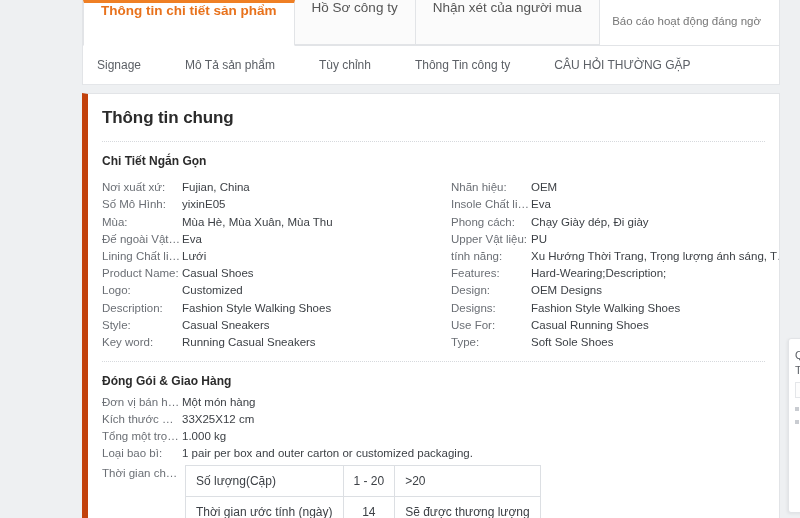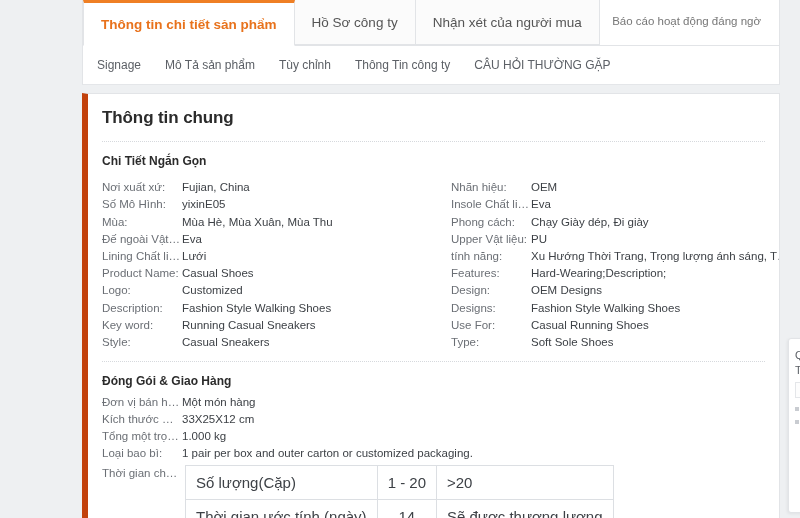--- a/index.html
+++ b/index.html
@@ -44,21 +44,20 @@
     display: flex;
     align-items: flex-start;
     height: 46px;
   }
   .tab {
     position: relative;
     height: 45px;
     box-sizing: border-box;
     padding: 0 17px;
     display: flex;
-    align-items: center;
     justify-content: center;
     font-size: 13.5px;
     color: #555;
     background: #fbfbfb;
     border-right: 1px solid #e2e4e7;
     border-bottom: 1px solid #e2e4e7;
     white-space: nowrap;
     cursor: pointer;
   }
   .tab:first-child {
@@ -91,20 +90,21 @@
     width: 698px;
     height: 39px;
     background: #ffffff;
     border-left: 1px solid #e2e4e7;
     border-right: 1px solid #e2e4e7;
     border-bottom: 1px solid #e4e6e9;
     box-sizing: border-box;
     display: flex;
     align-items: center;
     padding-left: 14px;
+    gap: 20px;
   }
   .subnav-item {
     font-size: 12px;
     color: #5c6066;
     margin-right: 24px;
     white-space: nowrap;
     cursor: pointer;
   }
 
   
@@ -213,21 +213,21 @@
     overflow: hidden;
     text-overflow: ellipsis;
     padding-top: 2px;
   }
   table.leadtime {
     border-collapse: collapse;
     margin-left: 3px;
   }
   table.leadtime td {
     border: 1px solid #dcdfe3;
-    font-size: 15px;
+    font-size: 12px;
     color: #3d4146;
     padding: 8px 10px;
     white-space: nowrap;
     background: #fff;
   }
   .lt-qty-label { min-width: 108px; }
   .lt-mid { text-align: center; min-width: 26px; }
 
   
   .side-panel {
@@ -340,26 +340,26 @@
         </div>
         <div class="spec-row">
           <div class="spec-label">Logo:</div>
           <div class="spec-value">Customized</div>
         </div>
         <div class="spec-row">
           <div class="spec-label">Description:</div>
           <div class="spec-value">Fashion Style Walking Shoes</div>
         </div>
         <div class="spec-row">
+          <div class="spec-label">Style:</div>
+          <div class="spec-value">Casual Sneakers</div>
+        </div>
+        <div class="spec-row">
           <div class="spec-label">Key word:</div>
           <div class="spec-value">Running Casual Sneakers</div>
-        </div>
-        <div class="spec-row">
-          <div class="spec-label">Style:</div>
-          <div class="spec-value">Casual Sneakers</div>
         </div>
       </div>
 
       <div class="spec-col">
         <div class="spec-row">
           <div class="spec-label">Nhãn hiệu:</div>
           <div class="spec-value">OEM</div>
         </div>
         <div class="spec-row">
           <div class="spec-label">Insole Chất liệu:</div>

